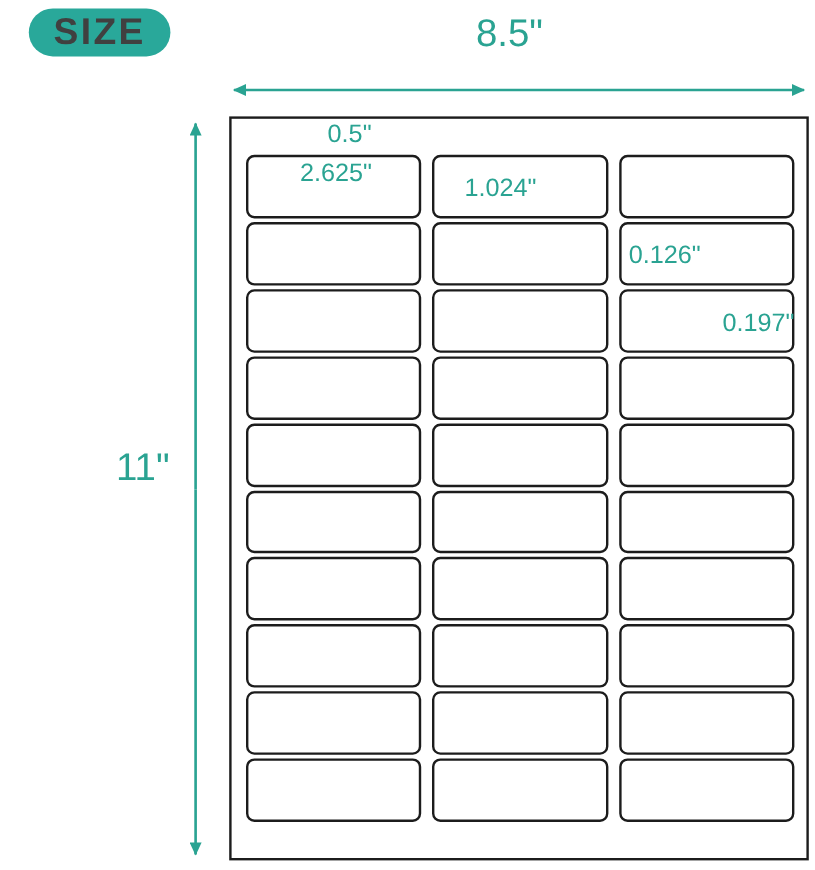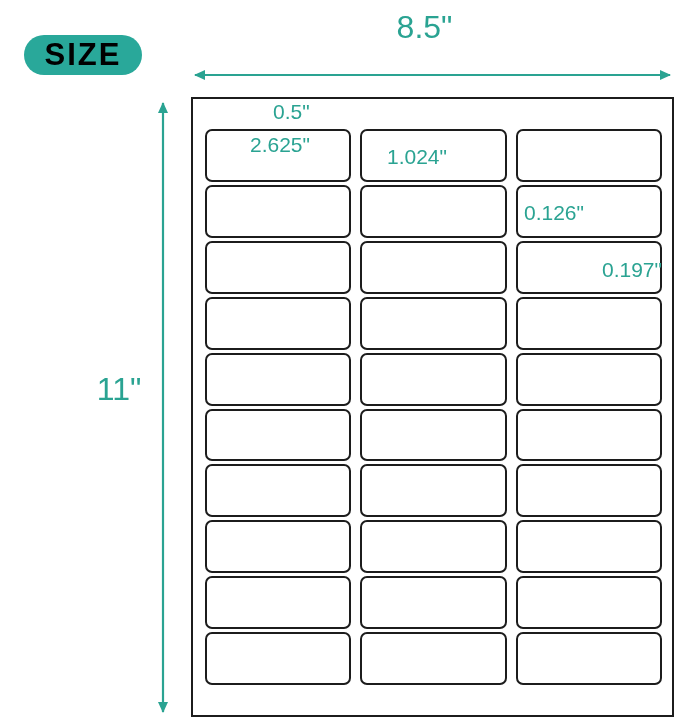--- a/index.html
+++ b/index.html
@@ -3,23 +3,23 @@
 <meta charset="utf-8">
 <title>Label Sheet Size Diagram</title>
 <style>
   html,body{margin:0;padding:0;background:#ffffff;}
   .canvas{
     position:relative;width:679px;height:725px;background:var(--bg,#fff);
     font-family:"Liberation Sans",sans-serif;overflow:hidden;
   }
   .badge{
     position:absolute;left:24px;top:7px;width:118px;height:40px;
-    border-radius:21px;background:var(--badge,#29A89A);color:#000000;
+    border-radius:21px;background:var(--badge,#29A89A);color:#404040;
     font-size:31px;font-weight:bold;letter-spacing:2px;
-    display:flex;align-items:center;justify-content:center;margin-top:28px;
+    display:flex;align-items:center;justify-content:center;
   }
   .dim{position:absolute;color:var(--teal,#2AA392);white-space:nowrap;line-height:1;}
   .dim-big{font-size:32px;}
   .dim-ann{font-size:21px;}
   .dim-width{left:191px;top:11px;width:467px;text-align:center;}
   .dim-height{left:83px;top:373px;width:72px;text-align:center;}
   .ann-top-margin{left:273px;top:101px;}
   .ann-label-width{left:207px;top:134px;width:146px;text-align:center;}
   .ann-label-height{left:387px;top:146px;}
   .ann-col-gap{left:524px;top:202px;}

